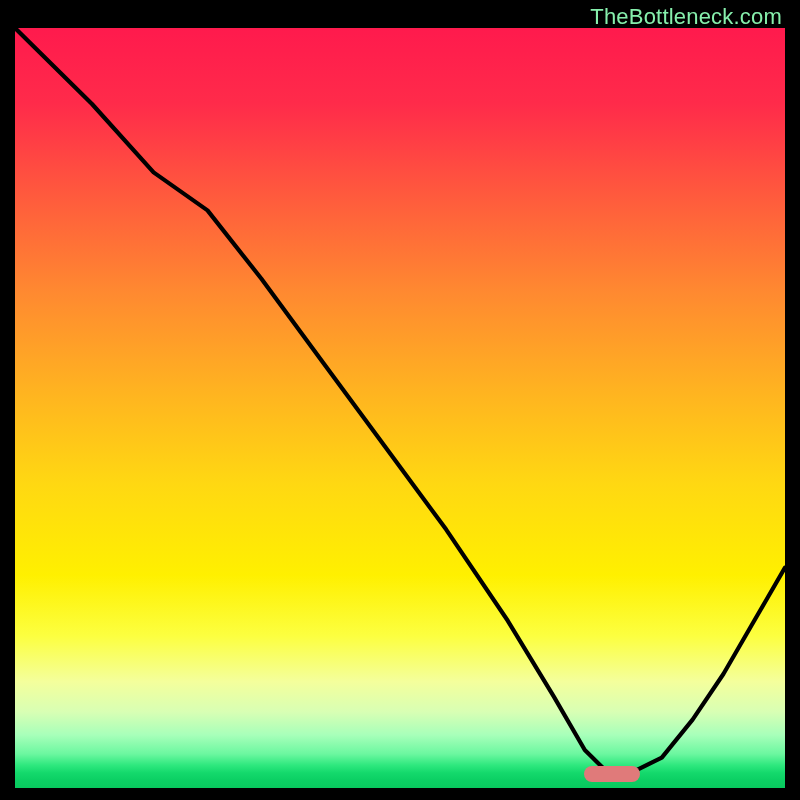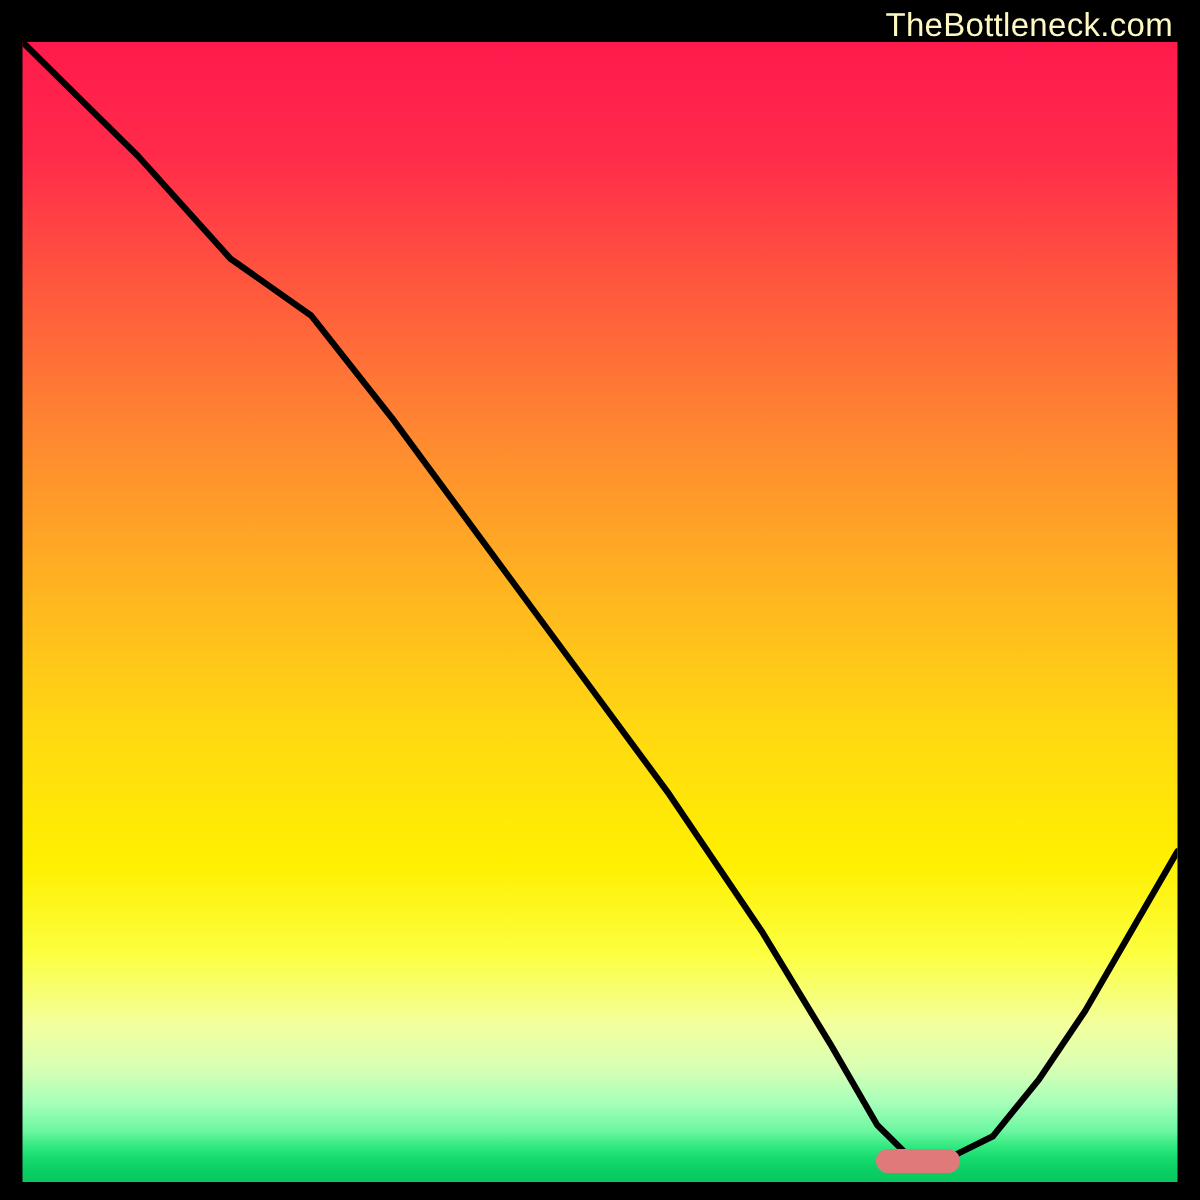--- a/index.html
+++ b/index.html
@@ -57,21 +57,21 @@
     width: 56px;
     height: 16px;
     border-radius: 8px;
     background: #e07a7a;
     transform: translate(-50%, -50%);
   }
   .watermark {
     position: absolute;
     top: 4px;
     right: 18px;
-    color: #fef9c3;
+    color: #86efac;
     font-size: 22px;
     font-weight: 500;
     letter-spacing: 0.2px;
     font-family: Arial, Helvetica, sans-serif;
   }
 </style>
 </head>
 <body>
 
 <div class="watermark">TheBottleneck.com</div>

